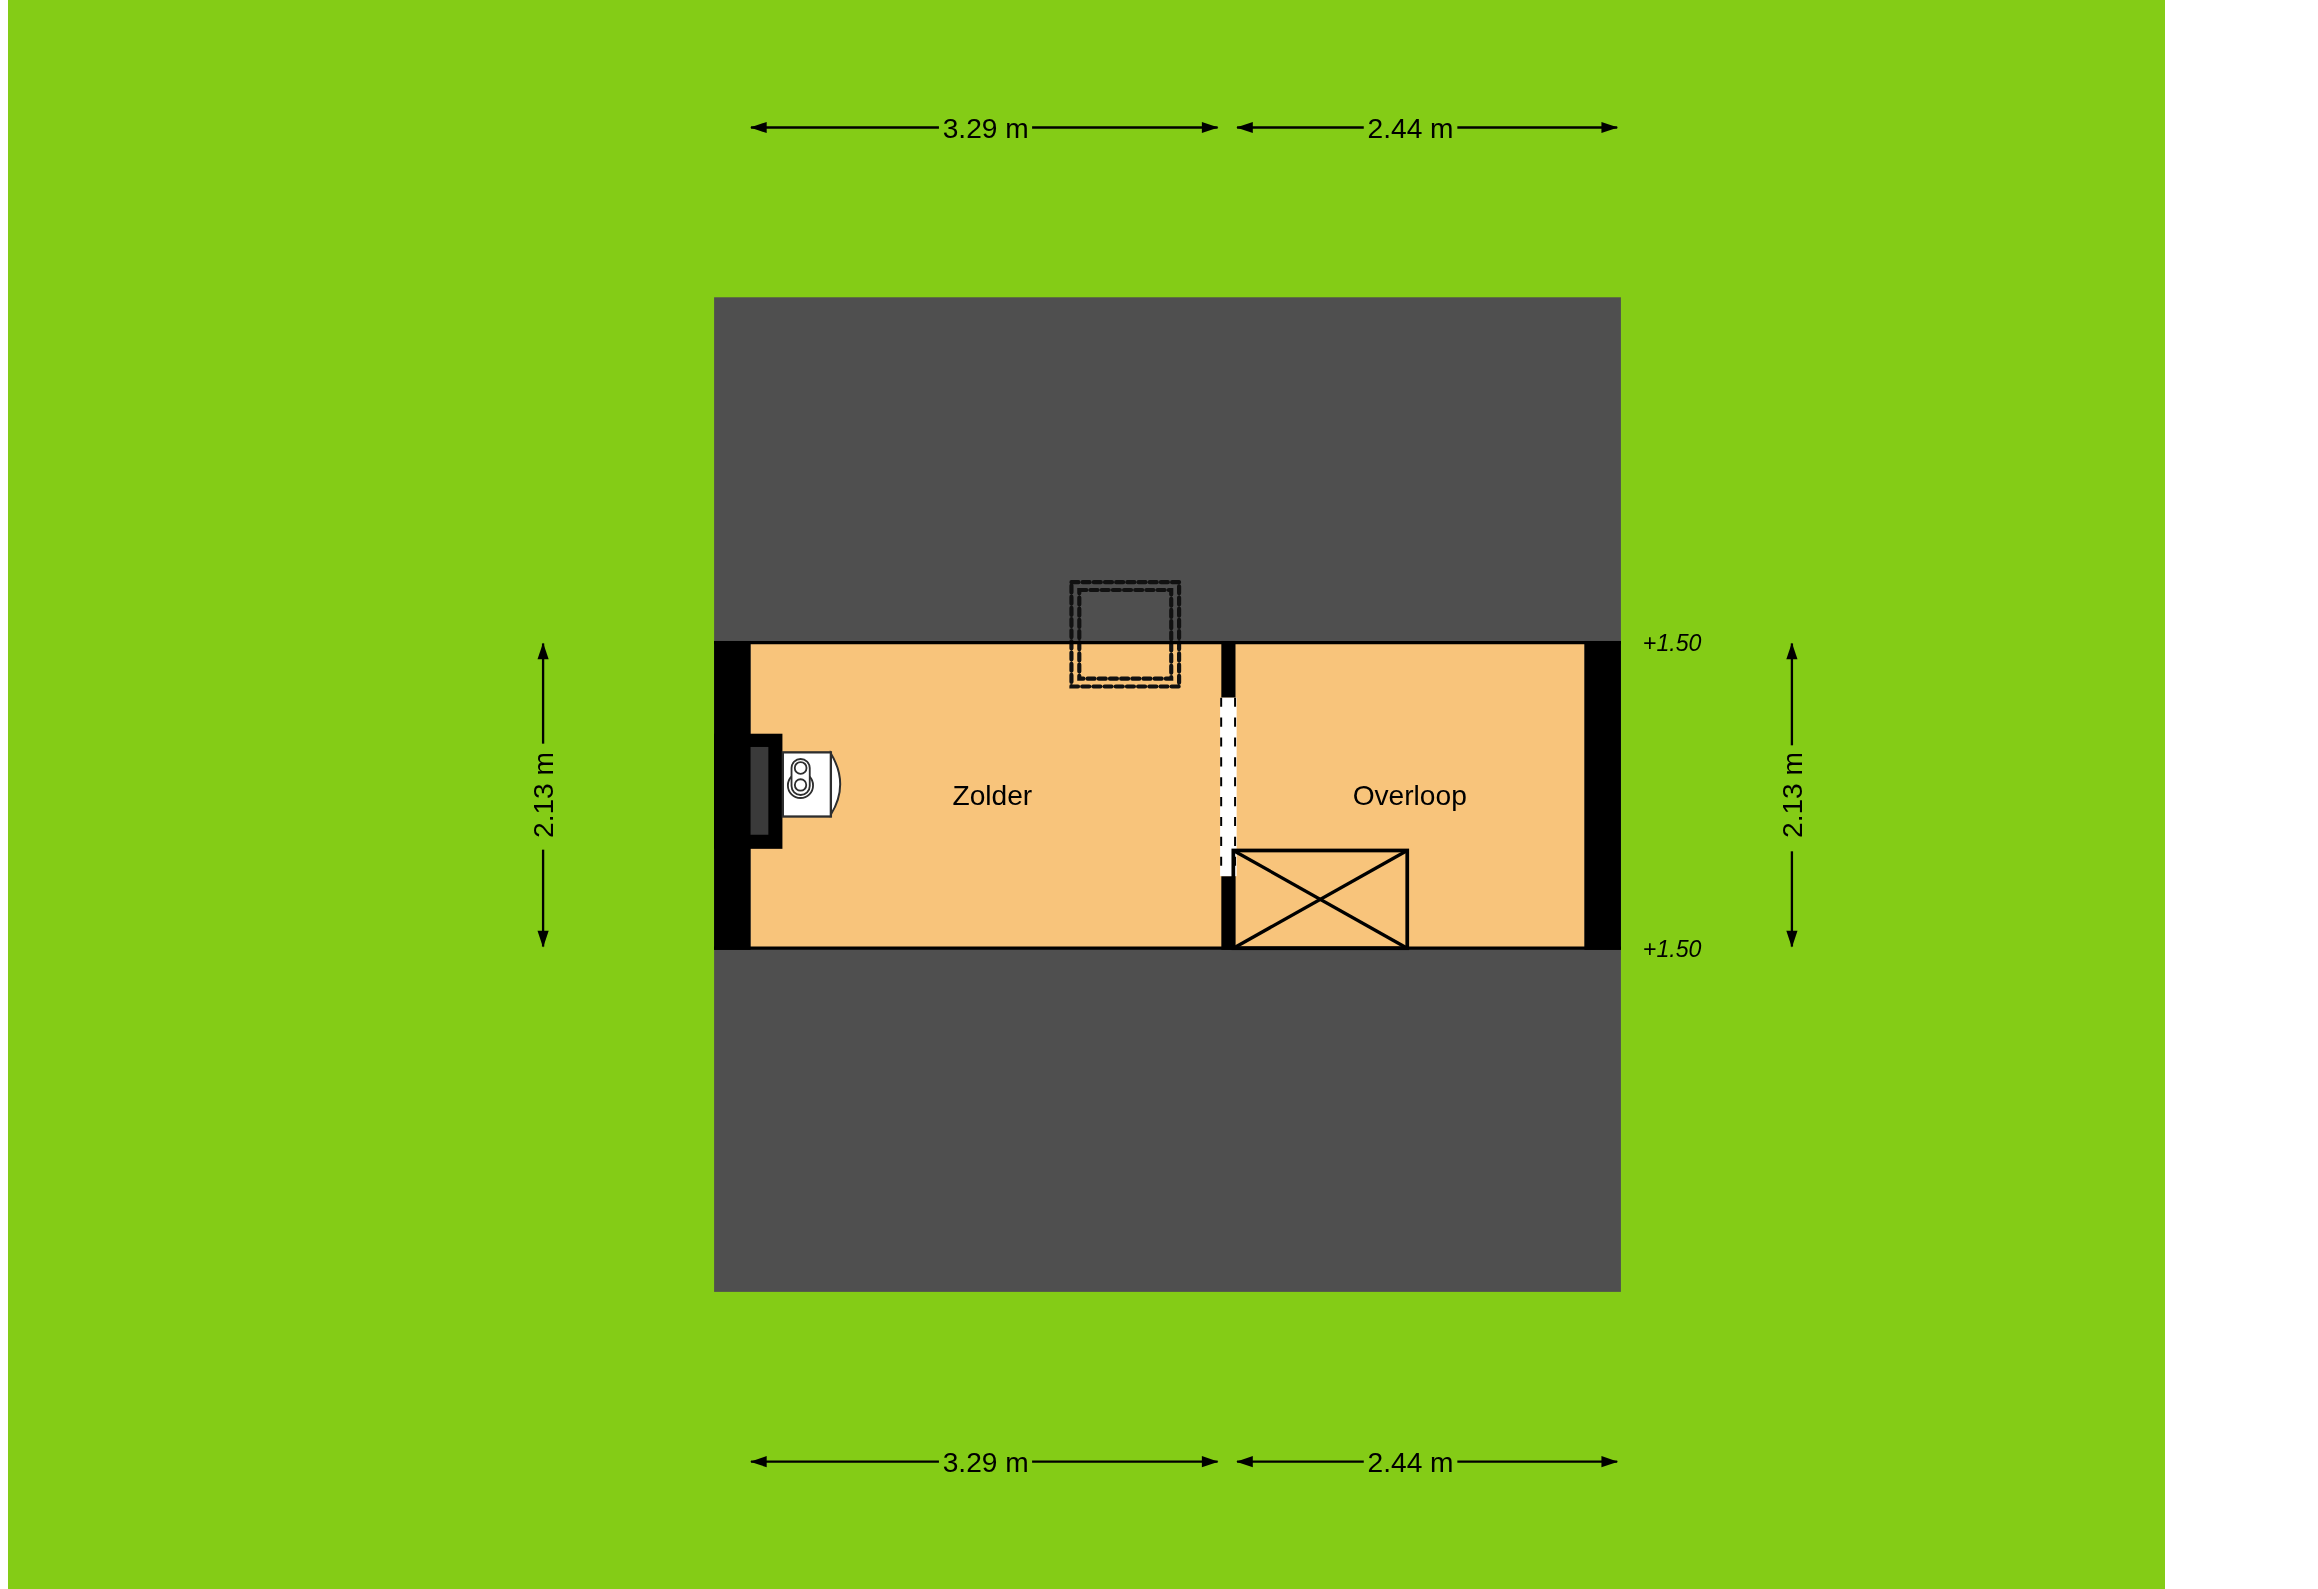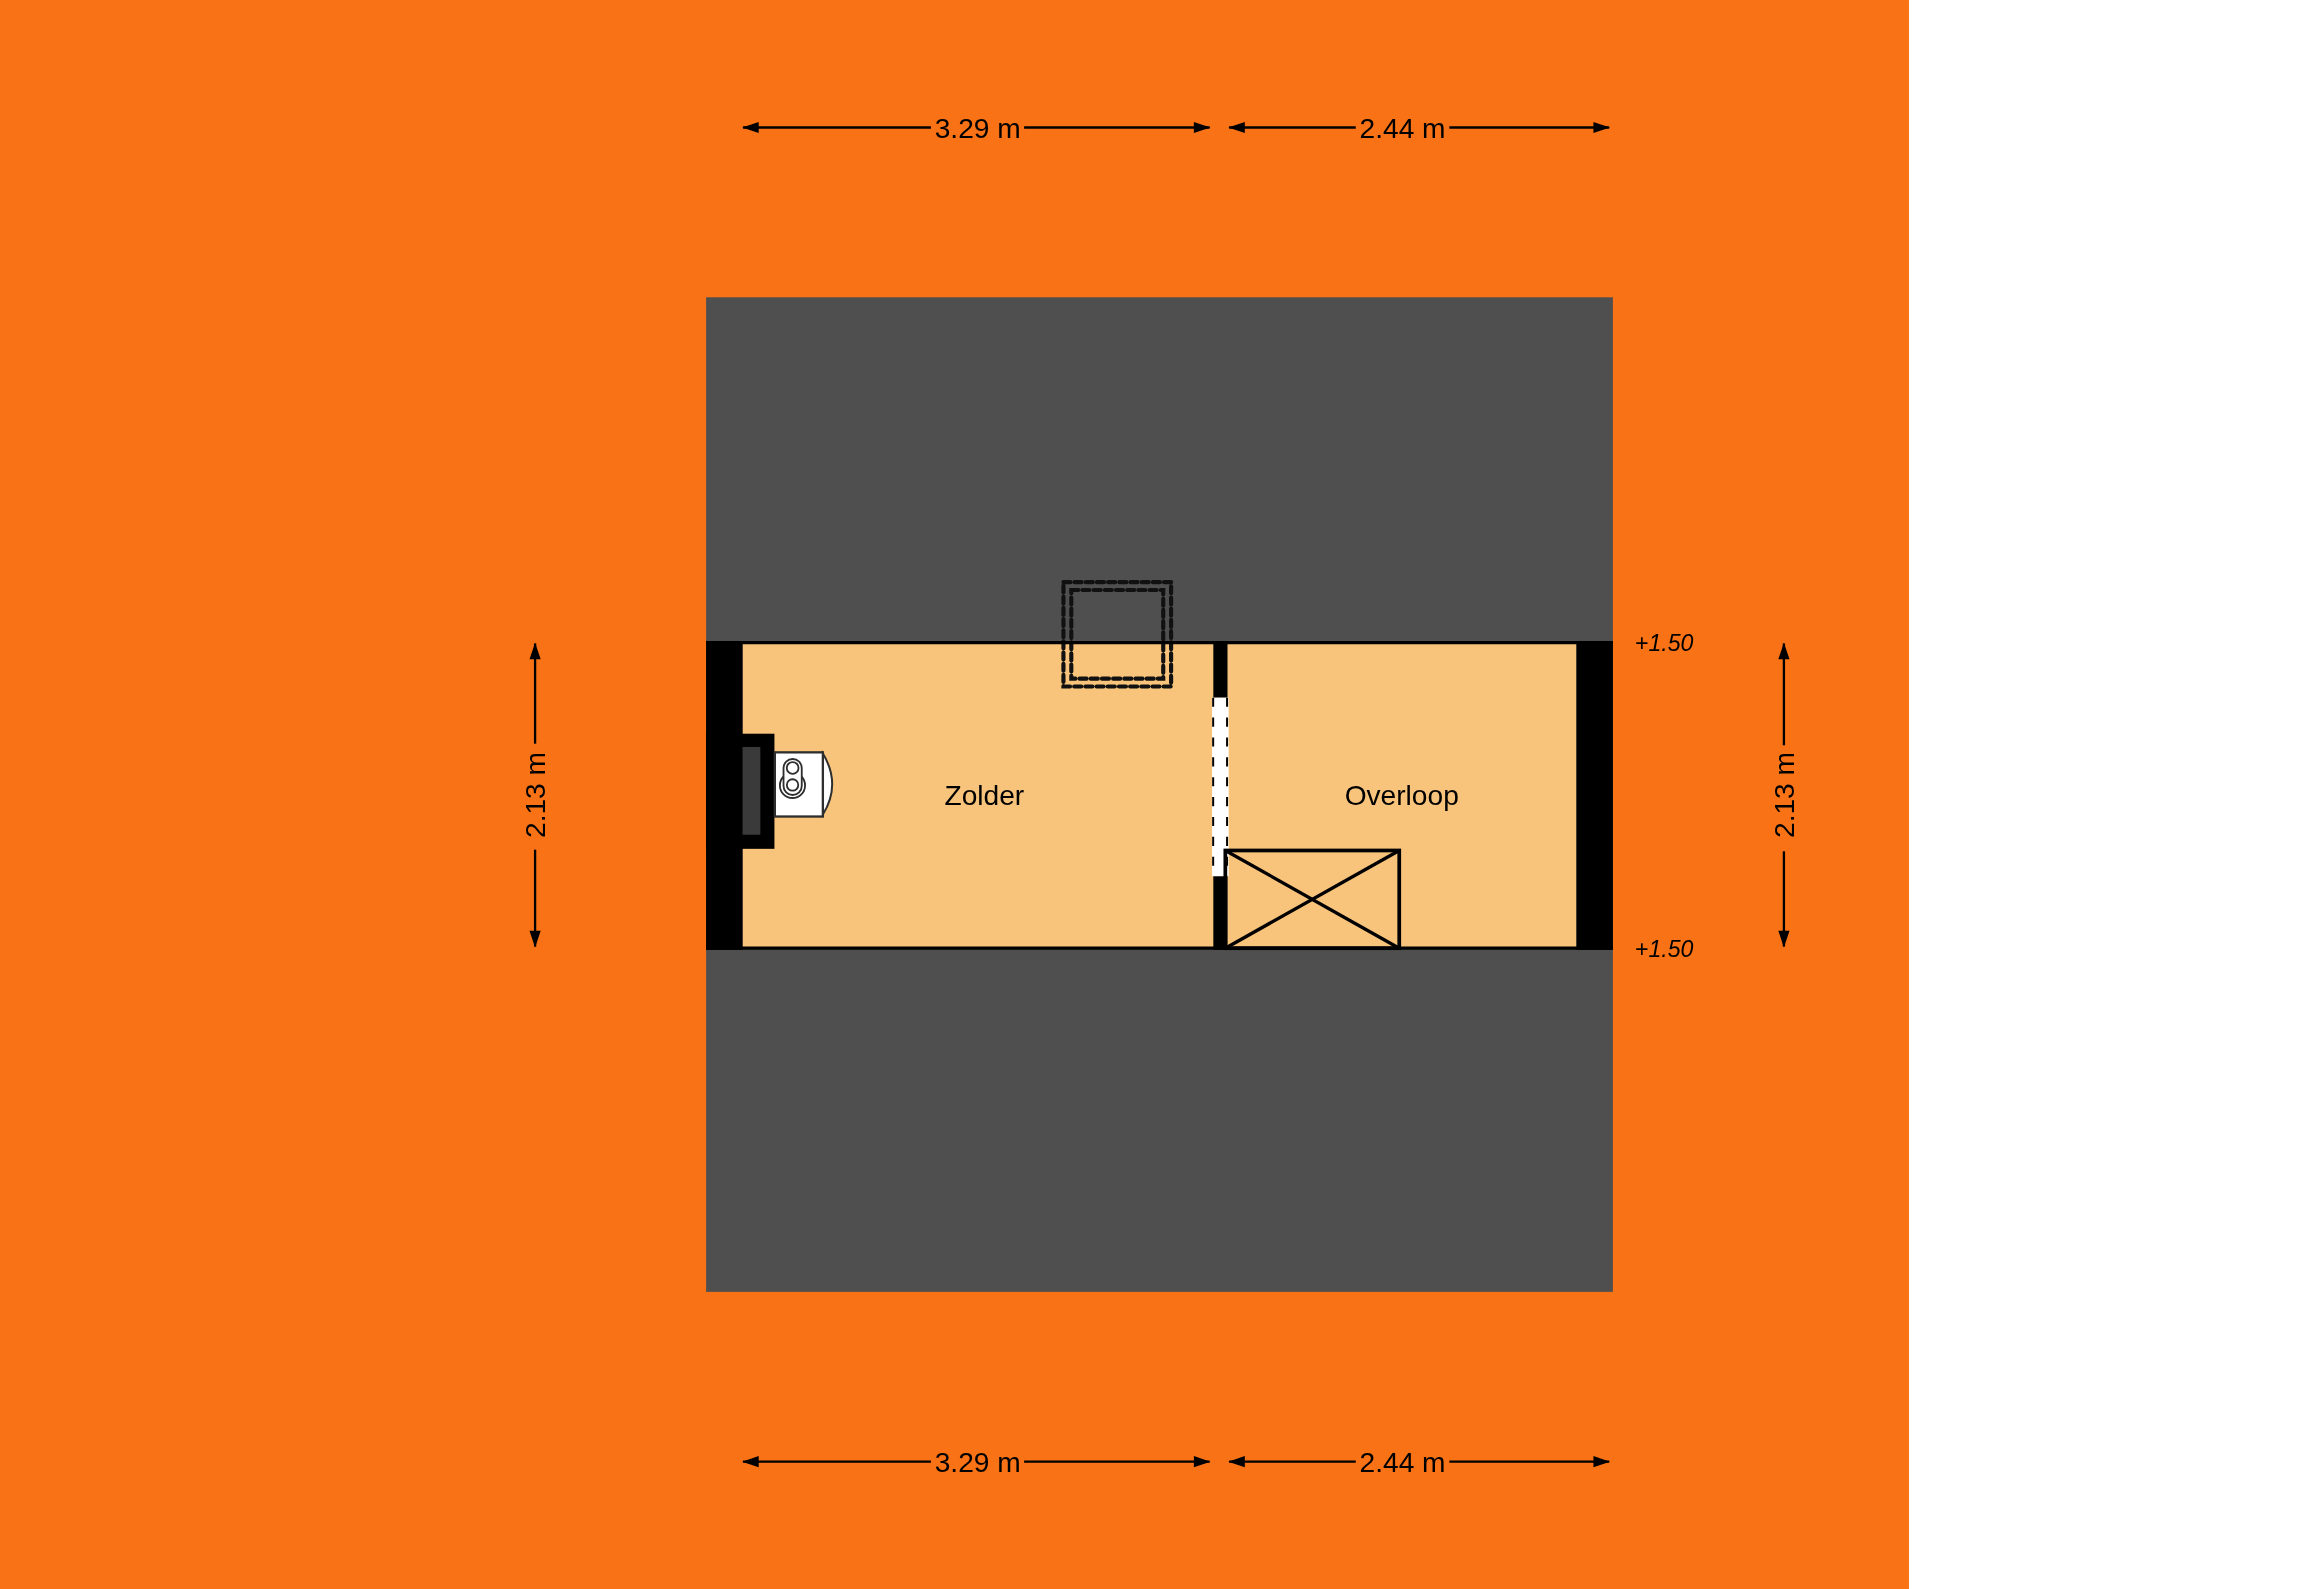--- a/index.html
+++ b/index.html
@@ -1,16 +1,16 @@
 <!DOCTYPE html>
 <html style="font-size:13.2px"><head>
 <meta charset="utf-8">
 <style>
   html,body{margin:0;padding:0;background:#ffffff;}
-  .page{width:1909px;height:1590px;position:relative;overflow:hidden;background:#f97316;}
+  .page{width:2157px;height:1590px;position:relative;overflow:hidden;background:#84cc16;margin-left:8px;}
   text{font-family:"Liberation Sans", sans-serif;fill:#000;}
 </style>
 </head>
 <body>
 <div class="page">
 <svg width="2319" height="1590" viewBox="0 0 2800 1920" xmlns="http://www.w3.org/2000/svg">
 
   <rect x="852.5" y="359" width="1095" height="1201" fill="#4f4f4f"></rect>
 
   <rect x="896.5" y="776" width="585.5" height="369" fill="#f8c47b"></rect>

